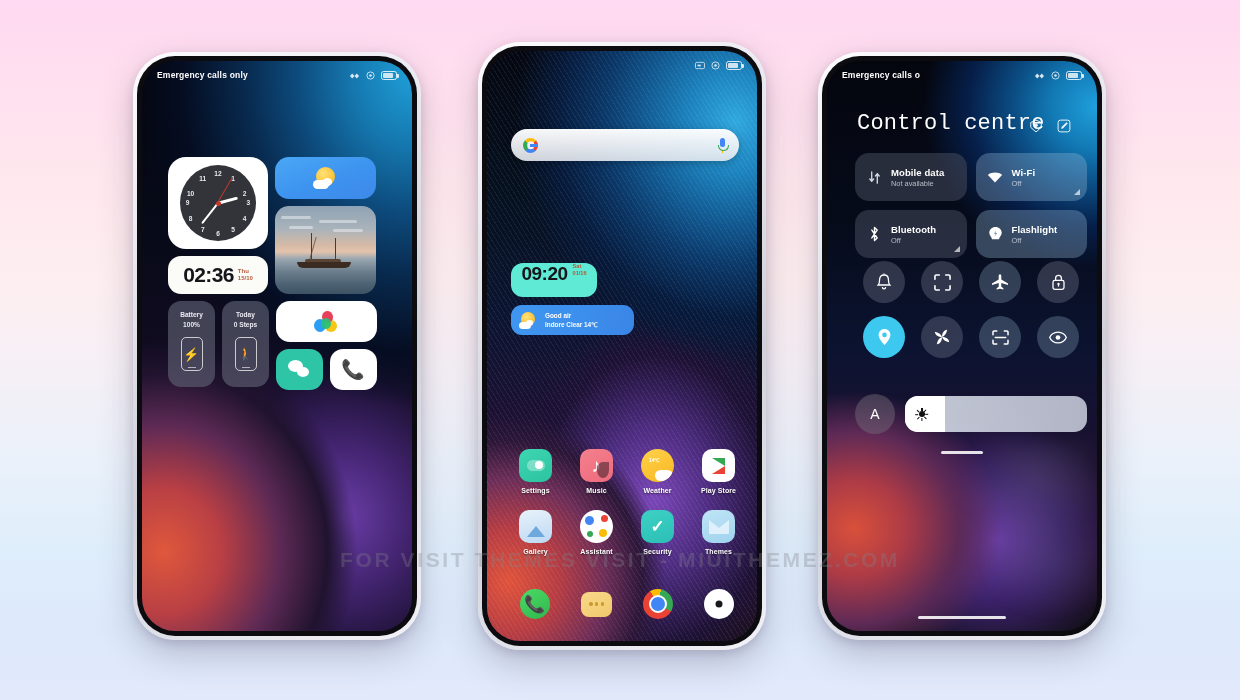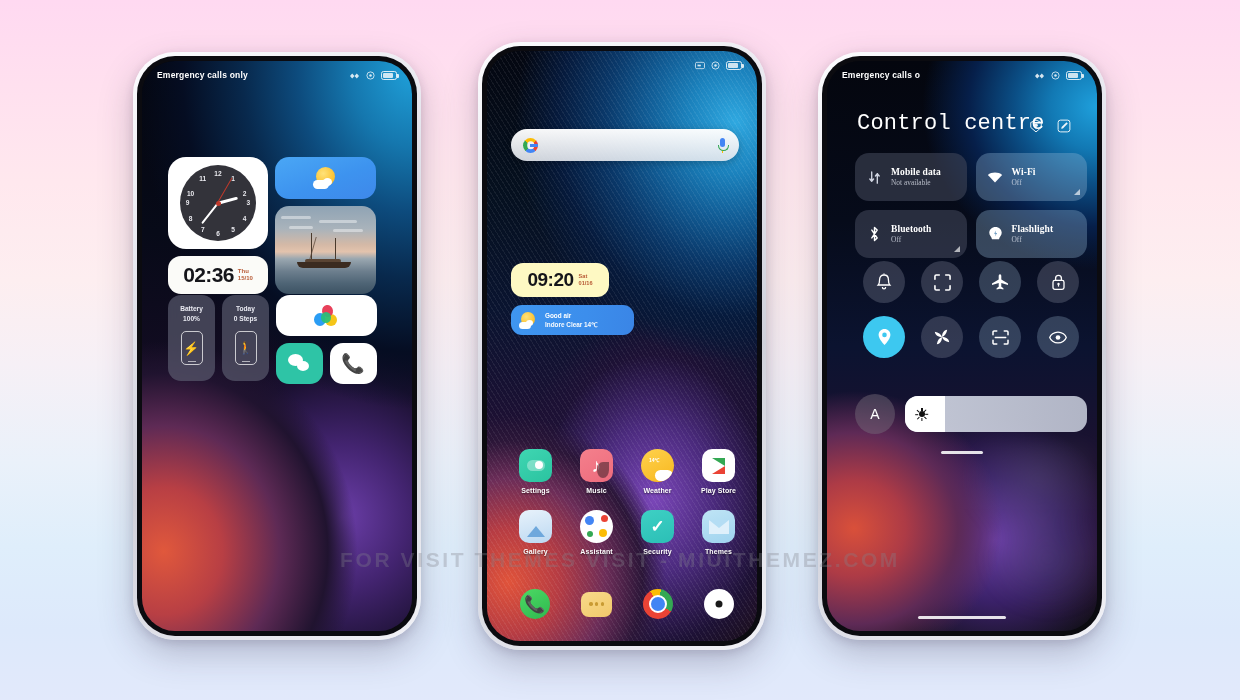--- a/index.html
+++ b/index.html
@@ -67,21 +67,21 @@
   .wall1{
     position:absolute; inset:0;
     background:
       radial-gradient(125% 72% at 100% 2%, #1f9fd8 0%, #1577ae 18%, #0d4b7d 34%, #08294d 50%, #050d22 68%, transparent 82%),
       radial-gradient(78% 40% at 8% 86%, #e0583c 0%, #b83f44 28%, #5e2a55 55%, #20132f 78%, transparent 92%),
       radial-gradient(70% 36% at 74% 80%, #6b3ea8 0%, #432470 35%, #1a1030 70%, transparent 88%),
       linear-gradient(180deg,#04060f 0%,#070a18 30%,#130c22 55%,#23122c 72%,#2a1426 86%,#14101c 100%);
   }
   .wgrid{
     position:absolute; left:26px; top:96px; width:236px;
-    display:flex; flex-direction:column; gap:1px; z-index:10;
+    display:flex; flex-direction:column; gap:7px; z-index:10;
   }
   .wrow{ display:flex; gap:7px; }
   .wcol{ display:flex; flex-direction:column; gap:7px; }
 
   .w-clock{
     width:100px;height:92px;background:#fff;border-radius:18px;
     display:flex;align-items:center;justify-content:center;
   }
   .analog{ width:76px;height:76px;border-radius:50%;background:#33333a;position:relative;}
   .analog .num{position:absolute;font-size:6.6px;color:#e9e9ee;font-weight:600;
@@ -198,22 +198,22 @@
   .g-logo:after{content:"";position:absolute;left:50%;top:50%;transform:translate(-50%,-50%);
     width:7.5px;height:7.5px;border-radius:50%;background:#f0f2f5;}
   .g-logo:before{content:"";position:absolute;right:0;top:42%;width:8px;height:3.2px;background:#4285f4;z-index:2;}
   .mic{width:9px;height:15px;position:relative;}
   .mic i{position:absolute;left:1.6px;top:0;width:5.6px;height:9px;border-radius:3px;background:#4285f4;display:block;}
   .mic:after{content:"";position:absolute;left:0;top:7px;width:9px;height:5px;border:1.4px solid #34a853;
     border-top:none;border-radius:0 0 6px 6px;}
   .mic:before{content:"";position:absolute;left:4px;bottom:0;width:1.4px;height:2.5px;background:#fbbc05;}
 
   .w2-clock{
-    position:absolute;left:24px;top:212px;width:98px;height:34px;border-radius:12px;background:#fef9c3;
-    display:flex;align-items:center;justify-content:center;gap:5px;z-index:12;
+    position:absolute;left:24px;top:212px;width:86px;height:34px;border-radius:12px;background:#5eead4;
+    display:flex;justify-content:center;gap:5px;z-index:12;
   }
   .w2-clock .t{font-size:19px;font-weight:700;color:#15151a;letter-spacing:-.5px;}
   .w2-clock .d{font-size:5.6px;color:#b85a35;font-weight:700;line-height:1.2;text-align:left;}
 
   .w2-air{
     position:absolute;left:24px;top:254px;width:123px;height:30px;border-radius:11px;z-index:12;
     background:linear-gradient(100deg,#3f96f0 0%,#3c8eec 60%,#3a85e6 100%);
     display:flex;align-items:center;padding:0 8px;gap:7px;
   }
   .w2-air .sunicon{width:19px;height:17px;}
@@ -282,21 +282,21 @@
       radial-gradient(95% 42% at 100% 8%, #1fa0dc 0%, #1279b4 18%, #0b4f86 32%, #061f4a 50%, transparent 68%),
       radial-gradient(64% 28% at 10% 82%, #d9503a 0%, #ad3b46 30%, #5e2a56 60%, transparent 86%),
       radial-gradient(58% 26% at 62% 84%, #6a3ea6 0%, #3a2168 42%, transparent 82%),
       linear-gradient(180deg,#04060e 0%,#060b1a 28%,#0b1330 50%,#1c1130 70%,#231126 86%,#12101a 100%);
   }
   .cc-title{position:absolute;left:30px;top:50px;font-size:22px;color:#fff;font-weight:400;letter-spacing:.2px;z-index:14;font-family:Liberation Mono, monospace;}
   .cc-acts{position:absolute;right:26px;top:58px;display:flex;gap:14px;z-index:14;}
   .cc-act{width:14px;height:14px;opacity:.92;}
 
   .bigtiles{position:absolute;left:28px;top:92px;width:232px;z-index:14;
-    display:grid;grid-template-columns:1fr 1fr;gap:9px;font-family:Liberation Serif, serif;}
+    display:grid;grid-template-columns:1fr 1fr;gap:9px;}
   .bigtile{height:48px;border-radius:14px;display:flex;align-items:center;gap:8px;padding:0 11px;position:relative;overflow:hidden;}
   .bt-off{background:rgba(70,74,92,.55);}
   .bt-lit{background:rgba(150,185,215,.34);}
   .bt-txt{display:flex;flex-direction:column;gap:1px;}
   .bt-l1{font-size:9.5px;color:#fff;font-weight:600;letter-spacing:.1px;}
   .bt-l2{font-size:7.4px;color:rgba(232,236,245,.72);font-weight:500;}
   .bt-corner{position:absolute;right:7px;bottom:6px;width:0;height:0;
     border-left:6px solid transparent;border-bottom:6px solid rgba(255,255,255,.65);}
   .bt-ico{width:17px;height:17px;display:flex;align-items:center;justify-content:center;flex:0 0 17px;}
 

